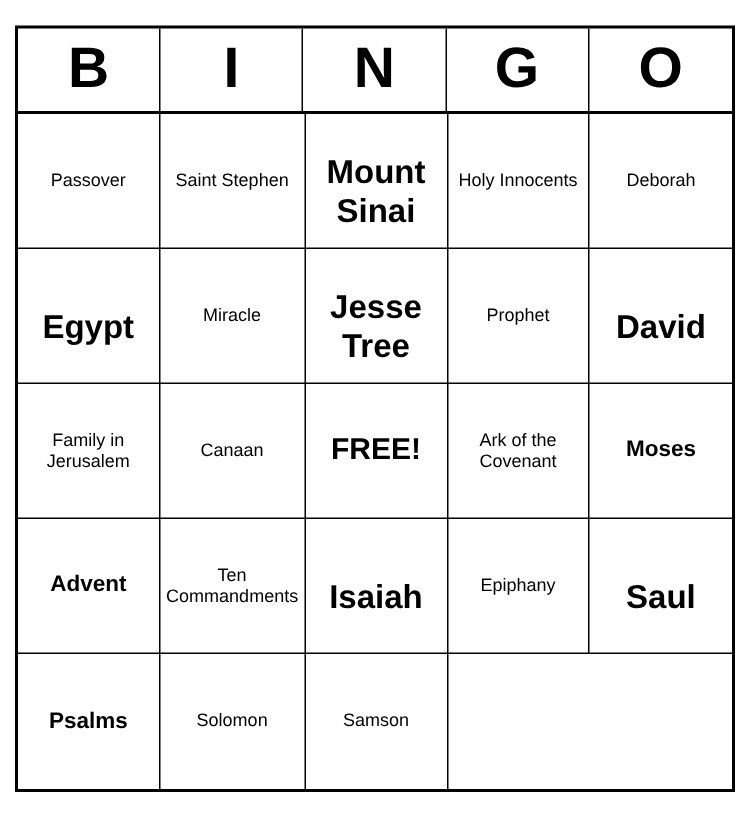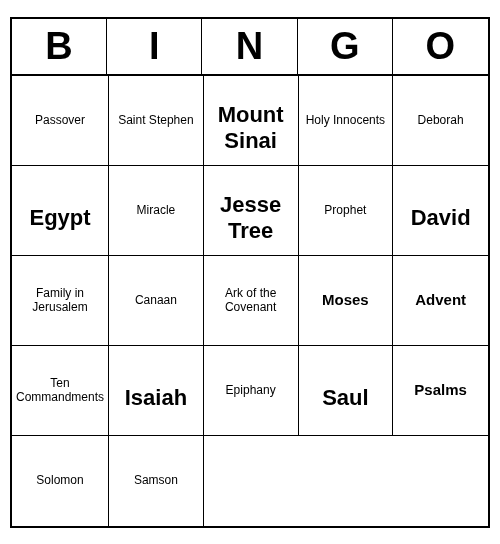--- a/index.html
+++ b/index.html
@@ -137,20 +137,23 @@
       <div class="bingo-cell">
         <span class="cell-text large-text">David</span>
       </div>
       <div class="bingo-cell">
         <span class="cell-text small-text">Family in Jerusalem</span>
       </div>
       <div class="bingo-cell">
         <span class="cell-text small-text">Canaan</span>
       </div>
       <div class="bingo-cell">
+        <span class="cell-text free-cell">FREE!</span>
+      </div>
+      <div class="bingo-cell">
         <span class="cell-text small-text">Ark of the Covenant</span>
       </div>
       <div class="bingo-cell">
         <span class="cell-text medium-text">Moses</span>
       </div>
       <div class="bingo-cell">
         <span class="cell-text medium-text">Advent</span>
       </div>
       <div class="bingo-cell">
         <span class="cell-text small-text">Ten Commandments</span>

